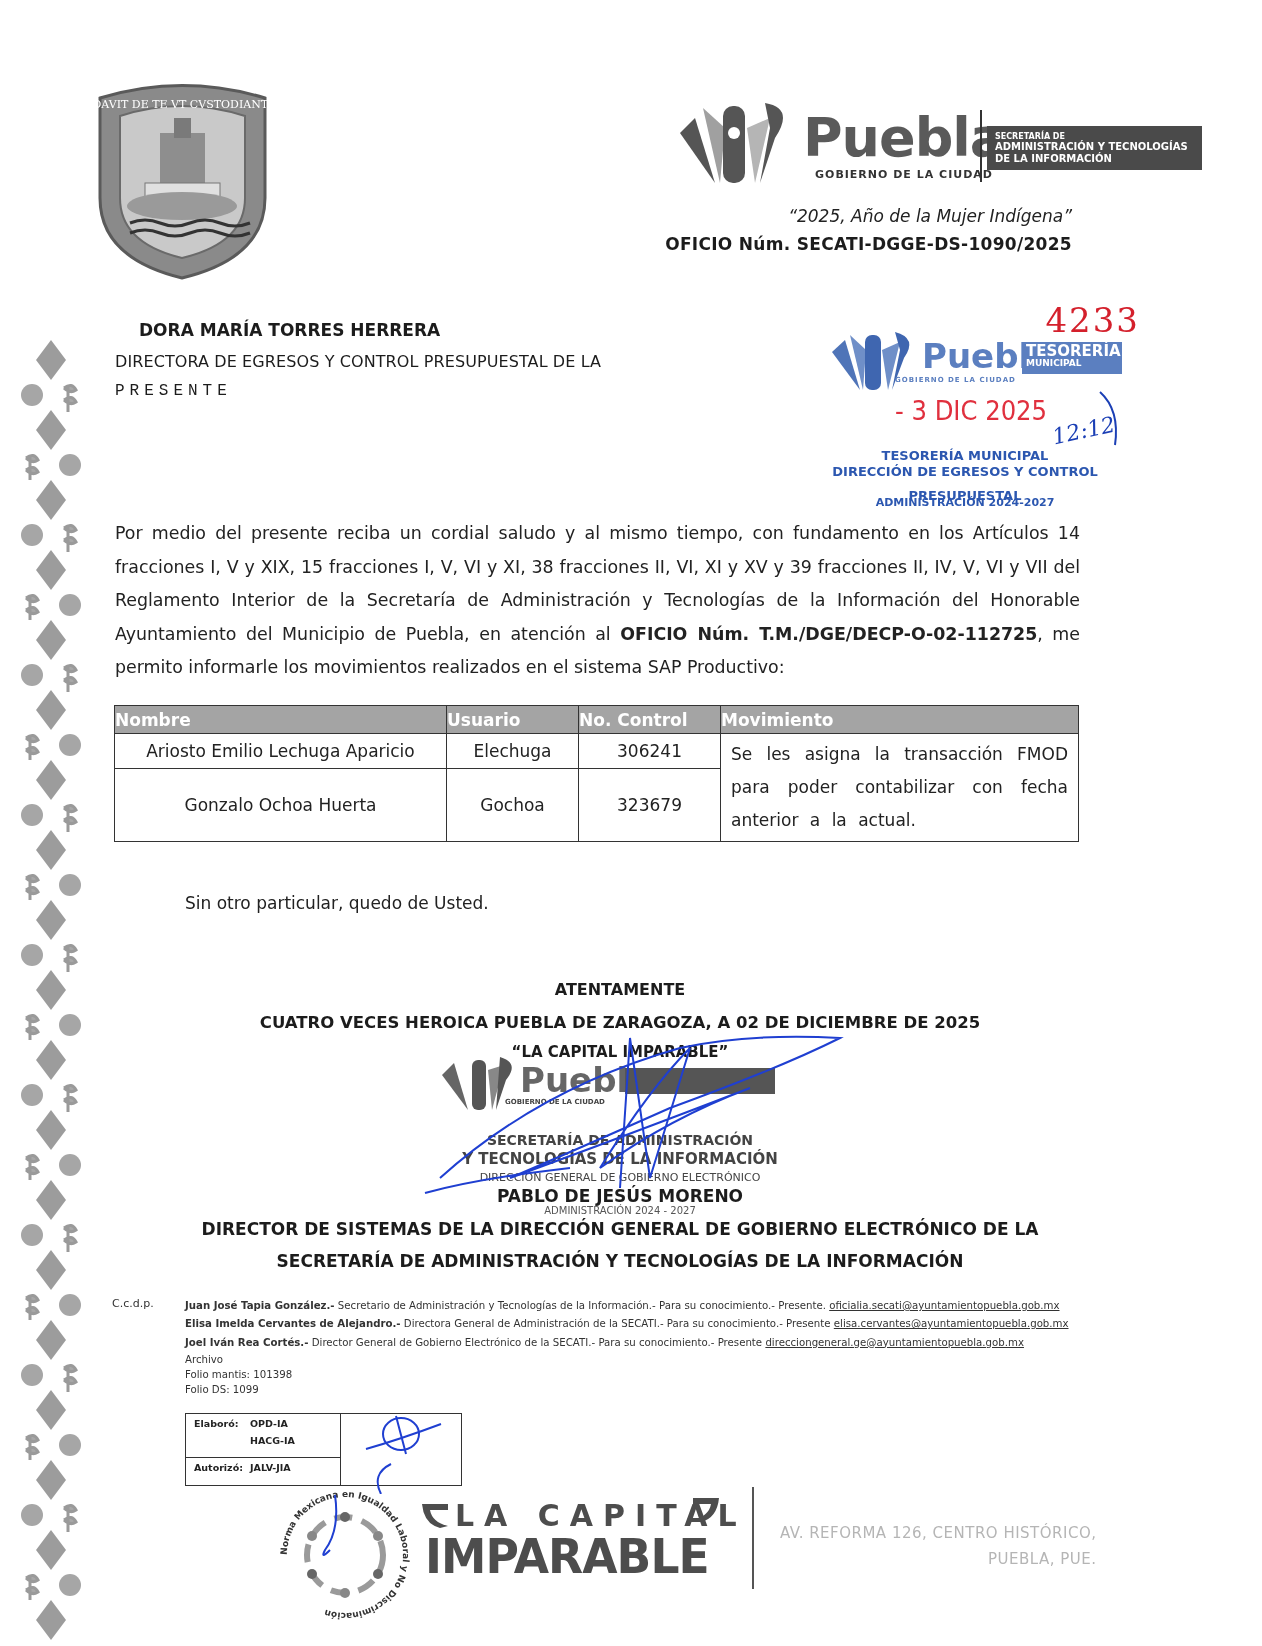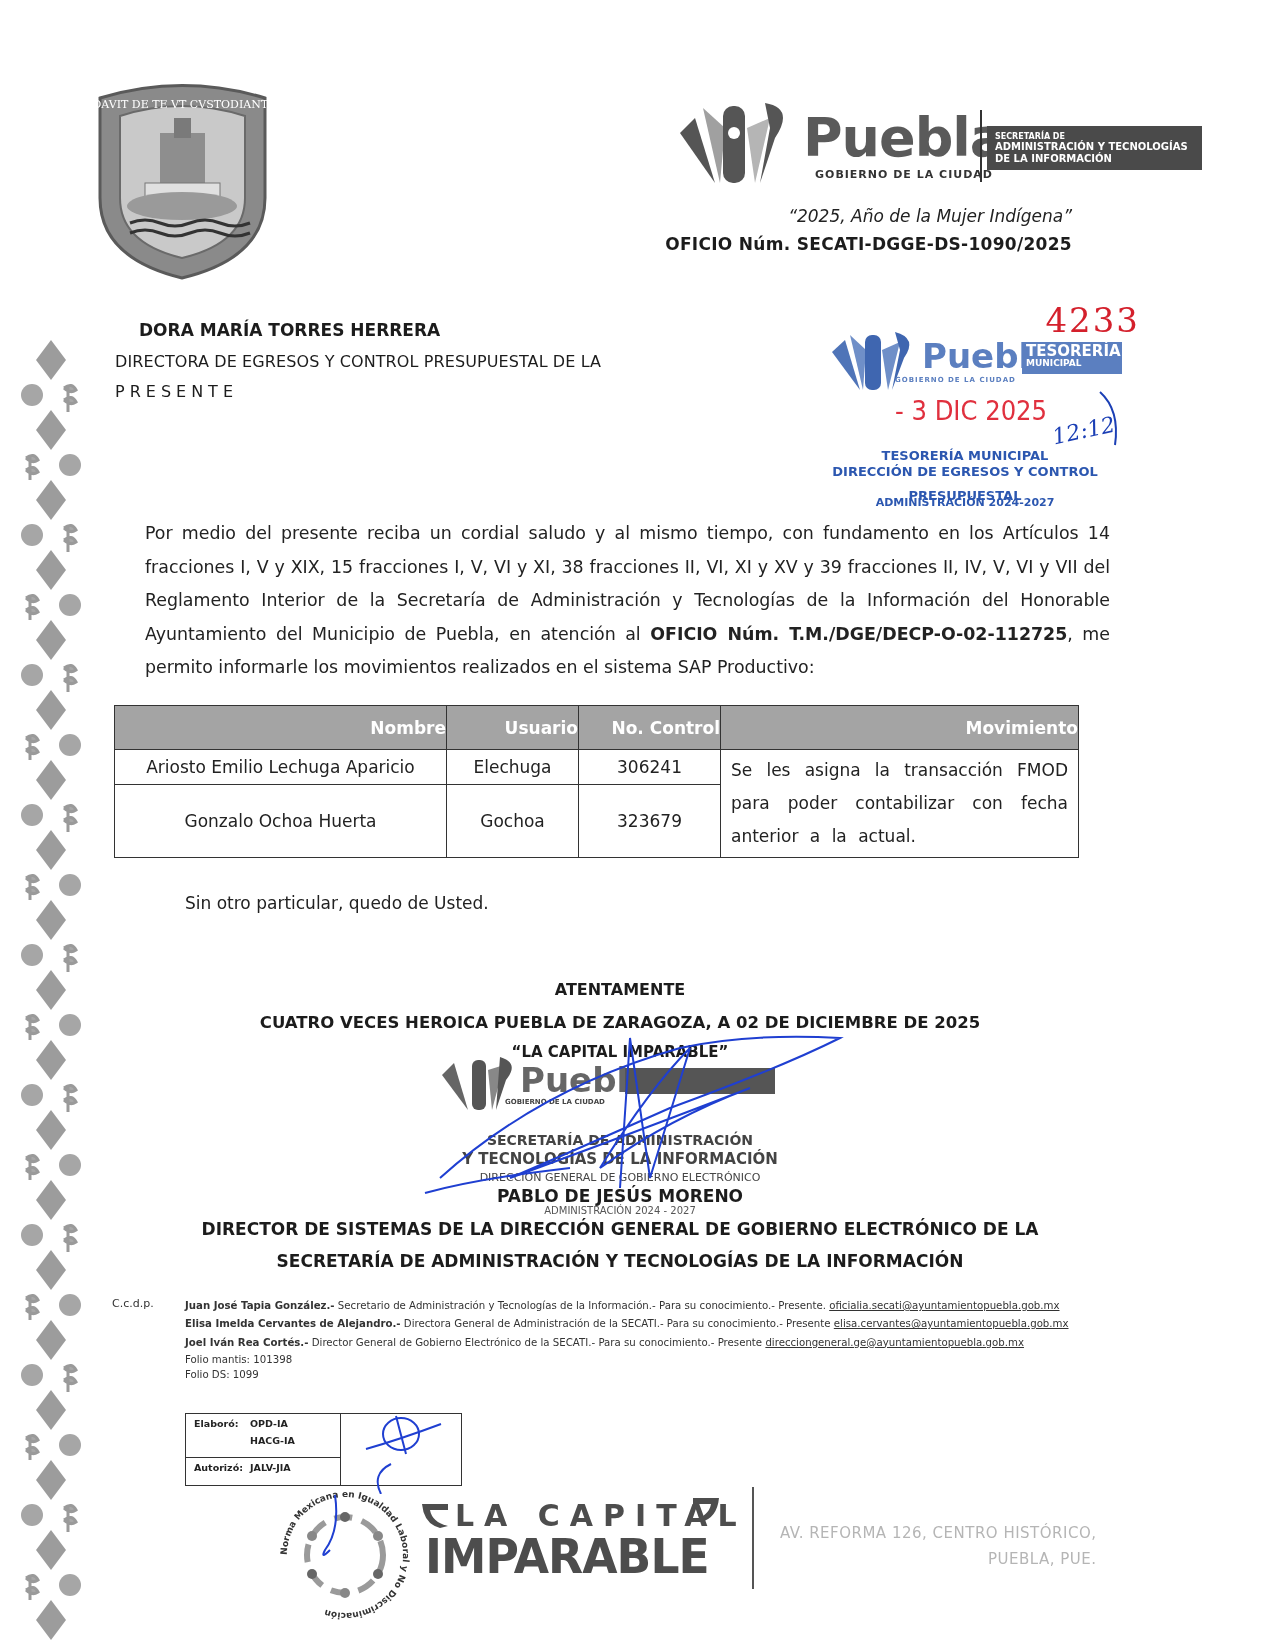--- a/index.html
+++ b/index.html
@@ -20,36 +20,36 @@
   .puebla-word { font-family: "DejaVu Sans", sans-serif; font-weight: bold; font-size: 54px; color: #5a5a5a; letter-spacing: -1px; }
   .gob-ciudad { font-size: 11px; font-weight: bold; color: #333; letter-spacing: 1px; }
   .secati-box { background: #4a4a4a; color: #fff; padding: 6px 8px; font-size: 10px; font-weight: bold; line-height: 1.15; }
 
   .motto { right: 190px; top: 206px; font-style: italic; font-size: 17px; color: #222; }
   .oficio { right: 190px; top: 234px; font-size: 17px; font-weight: bold; color: #1c1c1c; letter-spacing: 0.3px; }
 
   .addressee { left: 115px; top: 320px; }
   .addressee .name { font-weight: bold; font-size: 17px; margin-bottom: 12px; margin-left: 24px; }
   .addressee .line { font-size: 16px; margin-bottom: 11px; letter-spacing: 0.1px; }
-  .addressee .presente { letter-spacing: 5px; }
+  .addressee .presente { letter-spacing: 5px; font-family: Liberation Mono, monospace; }
 
   
   .stamp { left: 820px; top: 300px; width: 330px; height: 230px; }
   .stamp-num { position: absolute; right: 10px; top: 0; color: #d4202c; font-family: "DejaVu Serif", serif; font-size: 34px; letter-spacing: 2px; }
   .stamp-logo { position: absolute; left: 10px; top: 30px; width: 310px; height: 60px; }
   .stamp-date { position: absolute; left: 75px; top: 95px; color: #e0303e; font-family: "DejaVu Sans Condensed", "DejaVu Sans", sans-serif; font-size: 27px; letter-spacing: 0px; }
   .stamp-time { position: absolute; left: 232px; top: 118px; color: #1b3fb5; font-family: "DejaVu Serif", serif; font-style: italic; font-size: 22px; transform: rotate(-12deg); }
   .stamp-txt { position: absolute; left: 0; width: 290px; text-align: center; color: #2c57b0; font-weight: bold; font-size: 13px; line-height: 1.2; }
 
-  .body-text { left: 115px; top: 517px; width: 965px; font-size: 17.4px; line-height: 33.5px; text-align: justify; color: #222; margin-left: 30px; }
+  .body-text { left: 115px; top: 517px; width: 965px; font-size: 17.4px; line-height: 33.5px; text-align: justify; color: #222; }
   .body-text b { font-weight: bold; }
 
   
   table.mov { position: absolute; left: 114px; top: 705px; width: 965px; border-collapse: collapse; font-size: 17px; }
-  table.mov th { background: #a4a4a4; color: #fff; font-weight: bold; height: 44px; border: 1px solid #333; text-align: right; font-size: 17px; }
+  table.mov th { background: #a4a4a4; color: #fff; font-weight: bold; height: 28px; border: 1px solid #333; text-align: left; font-size: 17px; }
   table.mov td { border: 1px solid #333; text-align: center; color: #222; }
   table.mov td.mov-cell { text-align: justify; text-align-last: left; padding: 4px 10px; line-height: 33px; word-spacing: 6px; }
 
   .closing { left: 185px; top: 893px; font-size: 17px; color: #222; }
 
   .center { left: 0; width: 1240px; text-align: center; }
   .atent { top: 980px; font-weight: bold; font-size: 16px; }
   .city { top: 1013px; font-weight: bold; font-size: 16.5px; }
   .capital { top: 1043px; font-weight: bold; font-size: 15px; }
 
@@ -226,20 +226,21 @@
 </div>
 <div class="abs" style="left:450px;top:1205px;width:340px;text-align:center;font-size:10px;color:#555">ADMINISTRACIÓN 2024 - 2027</div>
 <div class="abs center role1">DIRECTOR DE SISTEMAS DE LA DIRECCIÓN GENERAL DE GOBIERNO ELECTRÓNICO DE LA</div>
 <div class="abs center role2">SECRETARÍA DE ADMINISTRACIÓN Y TECNOLOGÍAS DE LA INFORMACIÓN</div>
 
 <div class="abs ccdp-label">C.c.d.p.</div>
 <div class="abs ccdp">
   <div><b>Juan José Tapia González.-</b><span> Secretario de Administración y Tecnologías de la Información.- Para su conocimiento.- Presente. </span><u>oficialia.secati@ayuntamientopuebla.gob.mx</u></div>
   <div><b>Elisa Imelda Cervantes de Alejandro.-</b><span> Directora General de Administración de la SECATI.- Para su conocimiento.- Presente  </span><u>elisa.cervantes@ayuntamientopuebla.gob.mx</u></div>
   <div><b>Joel Iván Rea Cortés.-</b><span> Director General de Gobierno Electrónico de la SECATI.- Para su conocimiento.- Presente  </span><u>direcciongeneral.ge@ayuntamientopuebla.gob.mx</u></div>
+  <div style="line-height:15px">Archivo</div>
   <div style="line-height:15px">Folio mantis: 101398</div>
   <div style="line-height:15px">Folio DS: 1099</div>
 </div>
 
 <table class="elab">
   <tbody>
       <tr>
     <td style="width:155px;height:44px">
       <div><span class="lbl">Elaboró:</span><span>OPD-IA</span></div>
       <div style="margin-top:6px"><span class="lbl"></span><span>HACG-IA</span></div>

